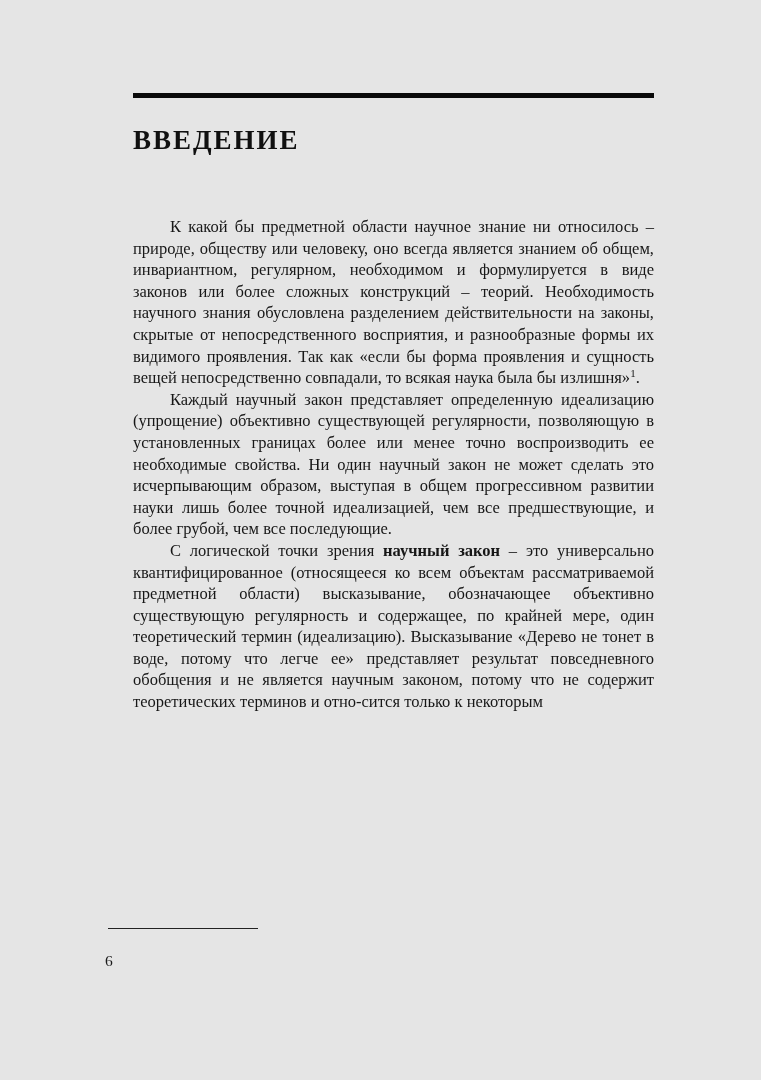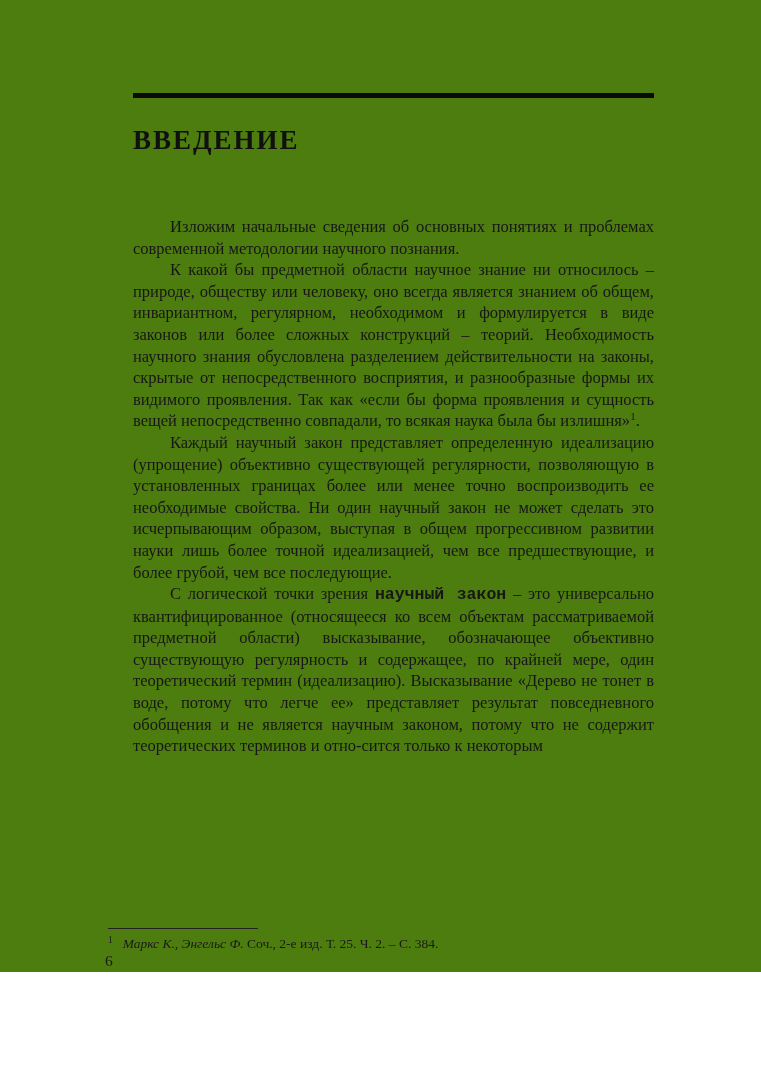--- a/index.html
+++ b/index.html
@@ -3,22 +3,22 @@
 <meta charset="utf-8">
 <style>
   html, body {
     margin: 0;
     padding: 0;
     background: #ffffff;
   }
   .page {
     position: relative;
     width: 761px;
-    height: 972px;
-    background: #4d7c0f;
+    height: 1080px;
+    background: #e5e5e5;
     font-family: "Liberation Serif", serif;
     color: #171717;
     overflow: hidden;
     box-sizing: border-box;
   }
   .content {
     position: absolute;
     left: 133px;
     top: 93px;
     width: 521px;
@@ -43,21 +43,20 @@
     margin: 0;
   }
   .section-heading {
     font-weight: bold;
     font-style: italic;
     margin-top: 12px;
     text-align: left;
   }
   .bold-term {
     font-weight: bold;
-    font-family: Liberation Mono, monospace;
   }
   .fn-ref {
     font-size: 11px;
     vertical-align: super;
     line-height: 0;
   }
   .footnote-block {
     position: absolute;
     left: 108px;
     top: 928px;
@@ -91,31 +90,29 @@
 </head>
 <body>
 
 <div class="page">
   <div class="content">
 
     <div class="top-rule"></div>
 
     <h1 class="chapter-title">ВВЕДЕНИЕ</h1>
 
-    <p class="para">Изложим начальные сведения об основных понятиях и проблемах современной методологии научного познания.</p>
 
 
 
     <p class="para"><span>К какой бы предметной области научное знание ни относилось – природе, обществу или человеку, оно всегда является знанием об общем, инвариантном, регулярном, необходимом и формулируется в виде законов или более сложных конструкций – теорий. Необходимость научного знания обусловлена разделением действительности на законы, скрытые от непосредственного восприятия, и разнообразные формы их видимого проявления. Так как «если бы форма проявления и сущность вещей непосредственно совпадали, то всякая наука была бы излишня»</span><sup class="fn-ref">1</sup><span>.</span></p>
 
     <p class="para">Каждый научный закон представляет определенную идеализацию (упрощение) объективно существующей регулярности, позволяющую в установленных границах более или менее точно воспроизводить ее необходимые свойства. Ни один научный закон не может сделать это исчерпывающим образом, выступая в общем прогрессивном развитии науки лишь более точной идеализацией, чем все предшествующие, и более грубой, чем все последующие.</p>
 
     <p class="para"><span>С логической точки зрения </span><span class="bold-term">научный закон</span><span> – это универсально квантифицированное (относящееся ко всем объектам рассматриваемой предметной области) высказывание, обозначающее объективно существующую регулярность и содержащее, по крайней мере, один теоретический термин (идеализацию). Высказывание «Дерево не тонет в воде, потому что легче ее» представляет результат повседневного обобщения и не является научным законом, потому что не содержит теоретических терминов и отно-сится только к некоторым</span></p>
 
   </div>
 
   <div class="footnote-block">
     <div class="footnote-rule"></div>
-    <div class="footnote-text"><sup class="fn-marker">1</sup><span class="fn-authors">Маркс К., Энгельс Ф.</span> <span>Соч., 2-е изд. Т. 25. Ч. 2. – С. 384.</span></div>
   </div>
 
   <div class="page-number">6</div>
 </div>
 
 </body></html>

